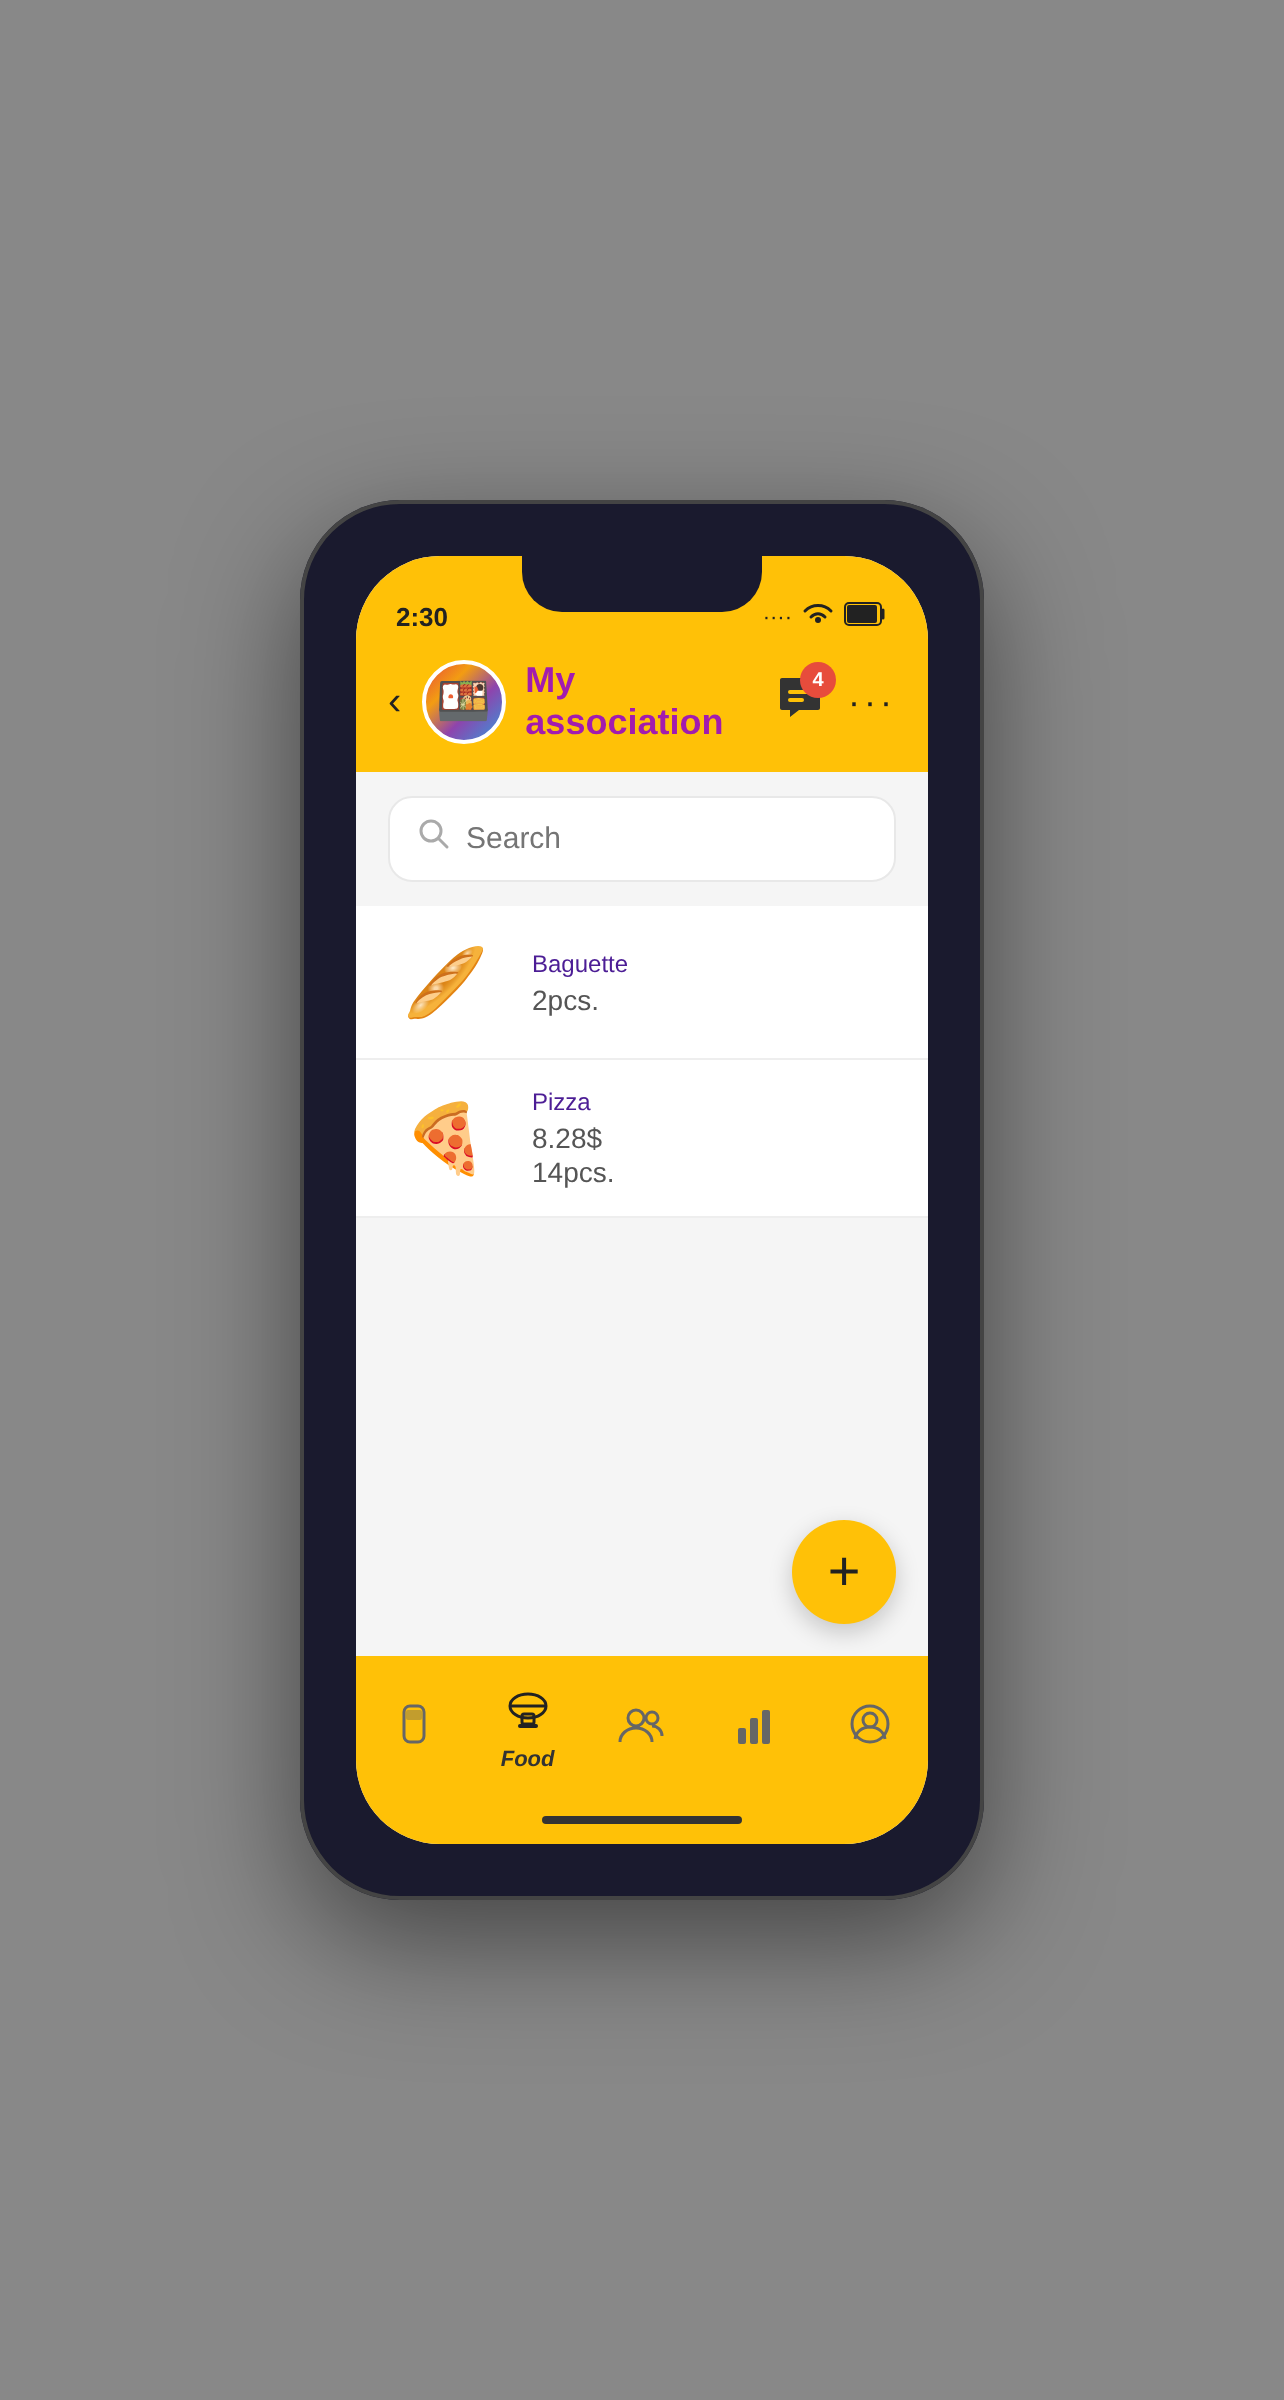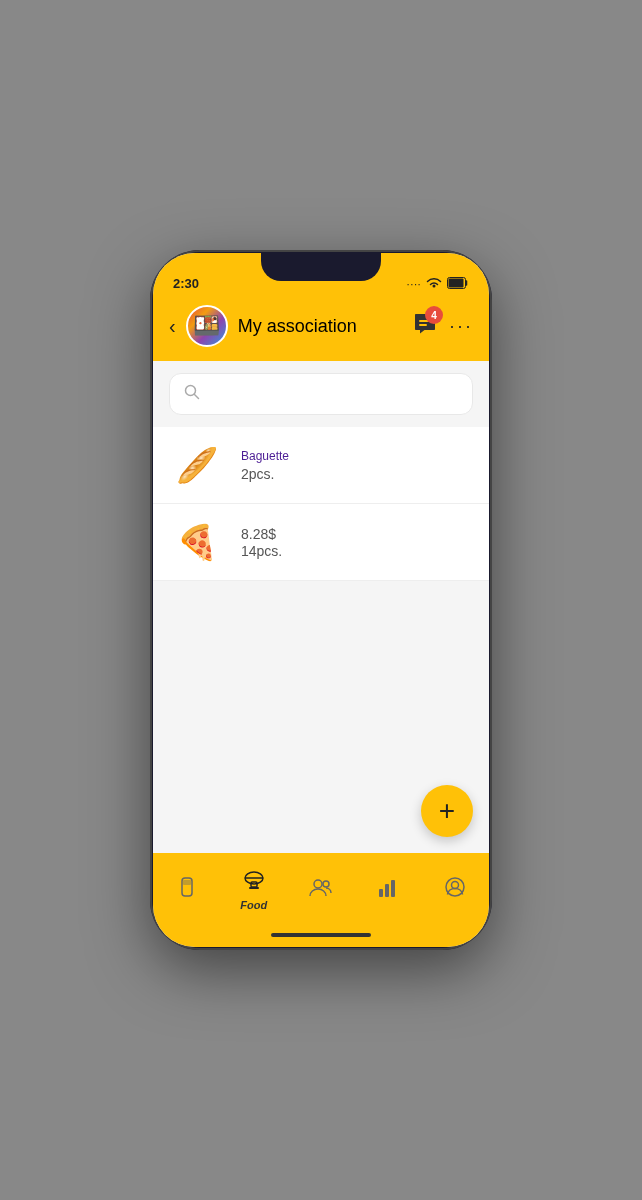--- a/index.html
+++ b/index.html
@@ -9,21 +9,21 @@
       justify-content: center;
       align-items: center;
       min-height: 100vh;
       font-family: -apple-system, BlinkMacSystemFont, 'Helvetica Neue', Arial, sans-serif;
     }
     .phone-outer {
       width: 342px;
       height: 700px;
       background: #1a1a2e;
       border-radius: 50px;
-      padding: 3px;
+      padding: 28px;
       box-shadow: 0 20px 60px rgba(0,0,0,0.5), inset 0 0 0 2px #444;
       position: relative;
     }
     .phone-inner {
       width: 100%;
       height: 100%;
       background: #f5f5f5;
       border-radius: 42px;
       overflow: hidden;
       position: relative;
@@ -96,22 +96,22 @@
       display: flex;
       align-items: center;
       justify-content: center;
     }
     .header-avatar-inner {
       font-size: 22px;
     }
     .header-title {
       flex: 1;
       font-size: 18px;
-      font-weight: 400;
-      color: #000000;
+      font-weight: 700;
+      color: #a21caf;
     }
     .header-actions {
       display: flex;
       align-items: center;
       gap: 12px;
     }
     .chat-icon-wrapper {
       position: relative;
     }
     .chat-icon {
@@ -332,37 +332,39 @@
     </div>
 
     <div class="search-container">
       <div class="search-box">
         <span class="search-icon-svg">
           <svg width="16" height="16" viewBox="0 0 16 16" fill="none">
             <circle cx="6.5" cy="6.5" r="5" stroke="#aaa" stroke-width="1.5"></circle>
             <line x1="10.5" y1="10.5" x2="14.5" y2="14.5" stroke="#aaa" stroke-width="1.5" stroke-linecap="round"></line>
           </svg>
         </span>
+        <input class="search-input" type="text" placeholder="Search" style="">
       </div>
     </div>
 
     <div class="content">
       <div class="item-list">
 
         <div class="item-row">
           <div class="item-emoji baguette-img">🥖</div>
           <div class="item-info">
             <div class="item-name">Baguette</div>
             <div class="item-quantity">2pcs.</div>
           </div>
         </div>
 
         <div class="item-row">
           <div class="item-emoji pizza-img">🍕</div>
           <div class="item-info">
+            <div class="item-name">Pizza</div>
             <div class="item-price">8.28$</div>
             <div class="item-quantity">14pcs.</div>
           </div>
         </div>
 
       </div>
 
       <div class="fab">+</div>
     </div>
 

